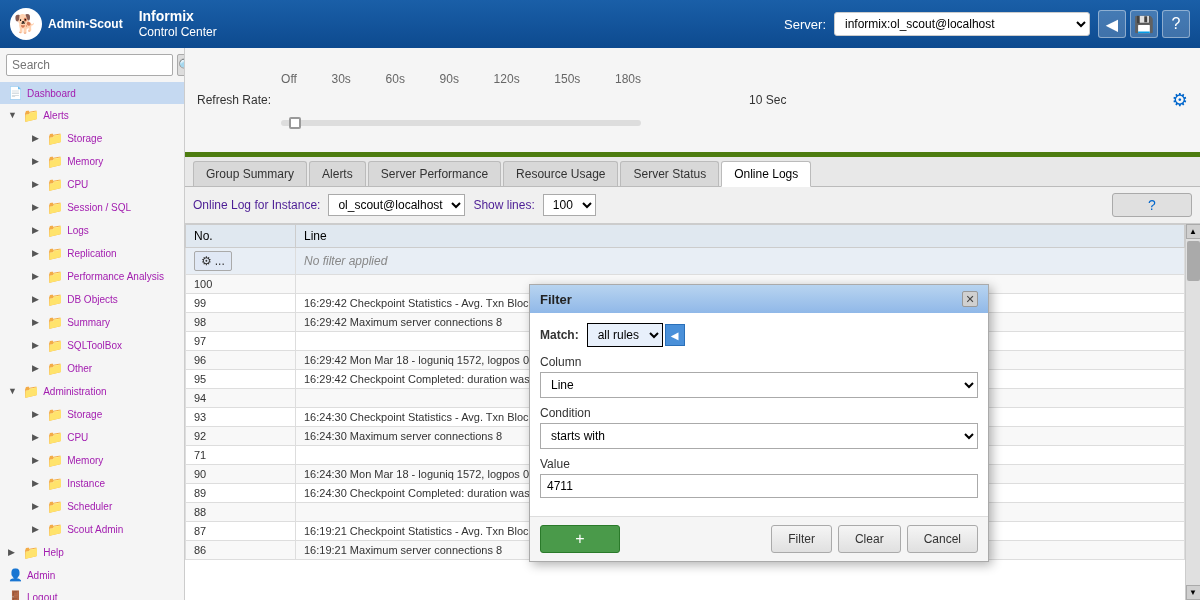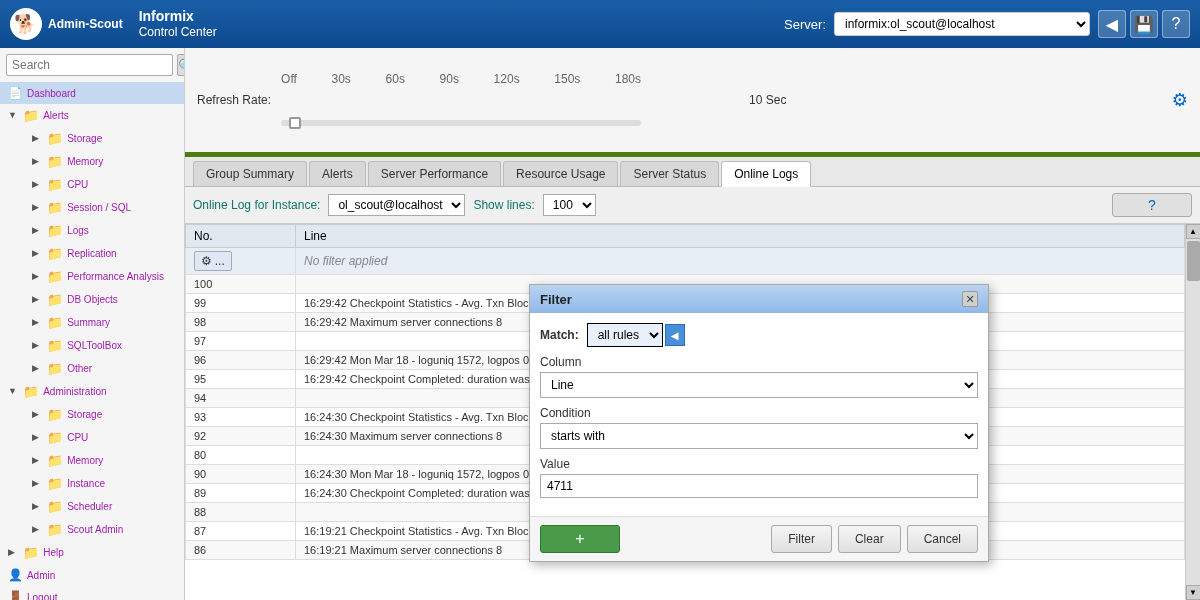--- a/index.html
+++ b/index.html
@@ -236,21 +236,21 @@
 
     
     .log-controls {
       display: flex;
       align-items: center;
       padding: 6px 8px;
       background: #f0f0f0;
       border-bottom: 1px solid #ccc;
       gap: 8px;
     }
-    .log-controls label { font-size: 12px; color: #0f766e; text-align: right; }
+    .log-controls label { font-size: 12px; color: #4c1d95; text-align: right; }
     .log-controls select {
       padding: 2px 5px;
       border: 1px solid #aaa;
       background: white;
       font-size: 12px;
     }
     .log-controls .help-btn {
       margin-left: auto;
       width: 80px;
       height: 24px;
@@ -724,21 +724,21 @@
             </tr>
             <tr>
               <td>93</td>
               <td>16:24:30 Checkpoint Statistics - Avg. Txn Block Time</td>
             </tr>
             <tr>
               <td>92</td>
               <td>16:24:30 Maximum server connections 8</td>
             </tr>
             <tr>
-              <td>80</td>
+              <td>71</td>
               <td></td>
             </tr>
             <tr>
               <td>90</td>
               <td>16:24:30 Mon Mar 18 - loguniq 1572, logpos 0x7573c</td>
             </tr>
             <tr>
               <td>89</td>
               <td>16:24:30 Checkpoint Completed: duration was 9 seco</td>
             </tr>

